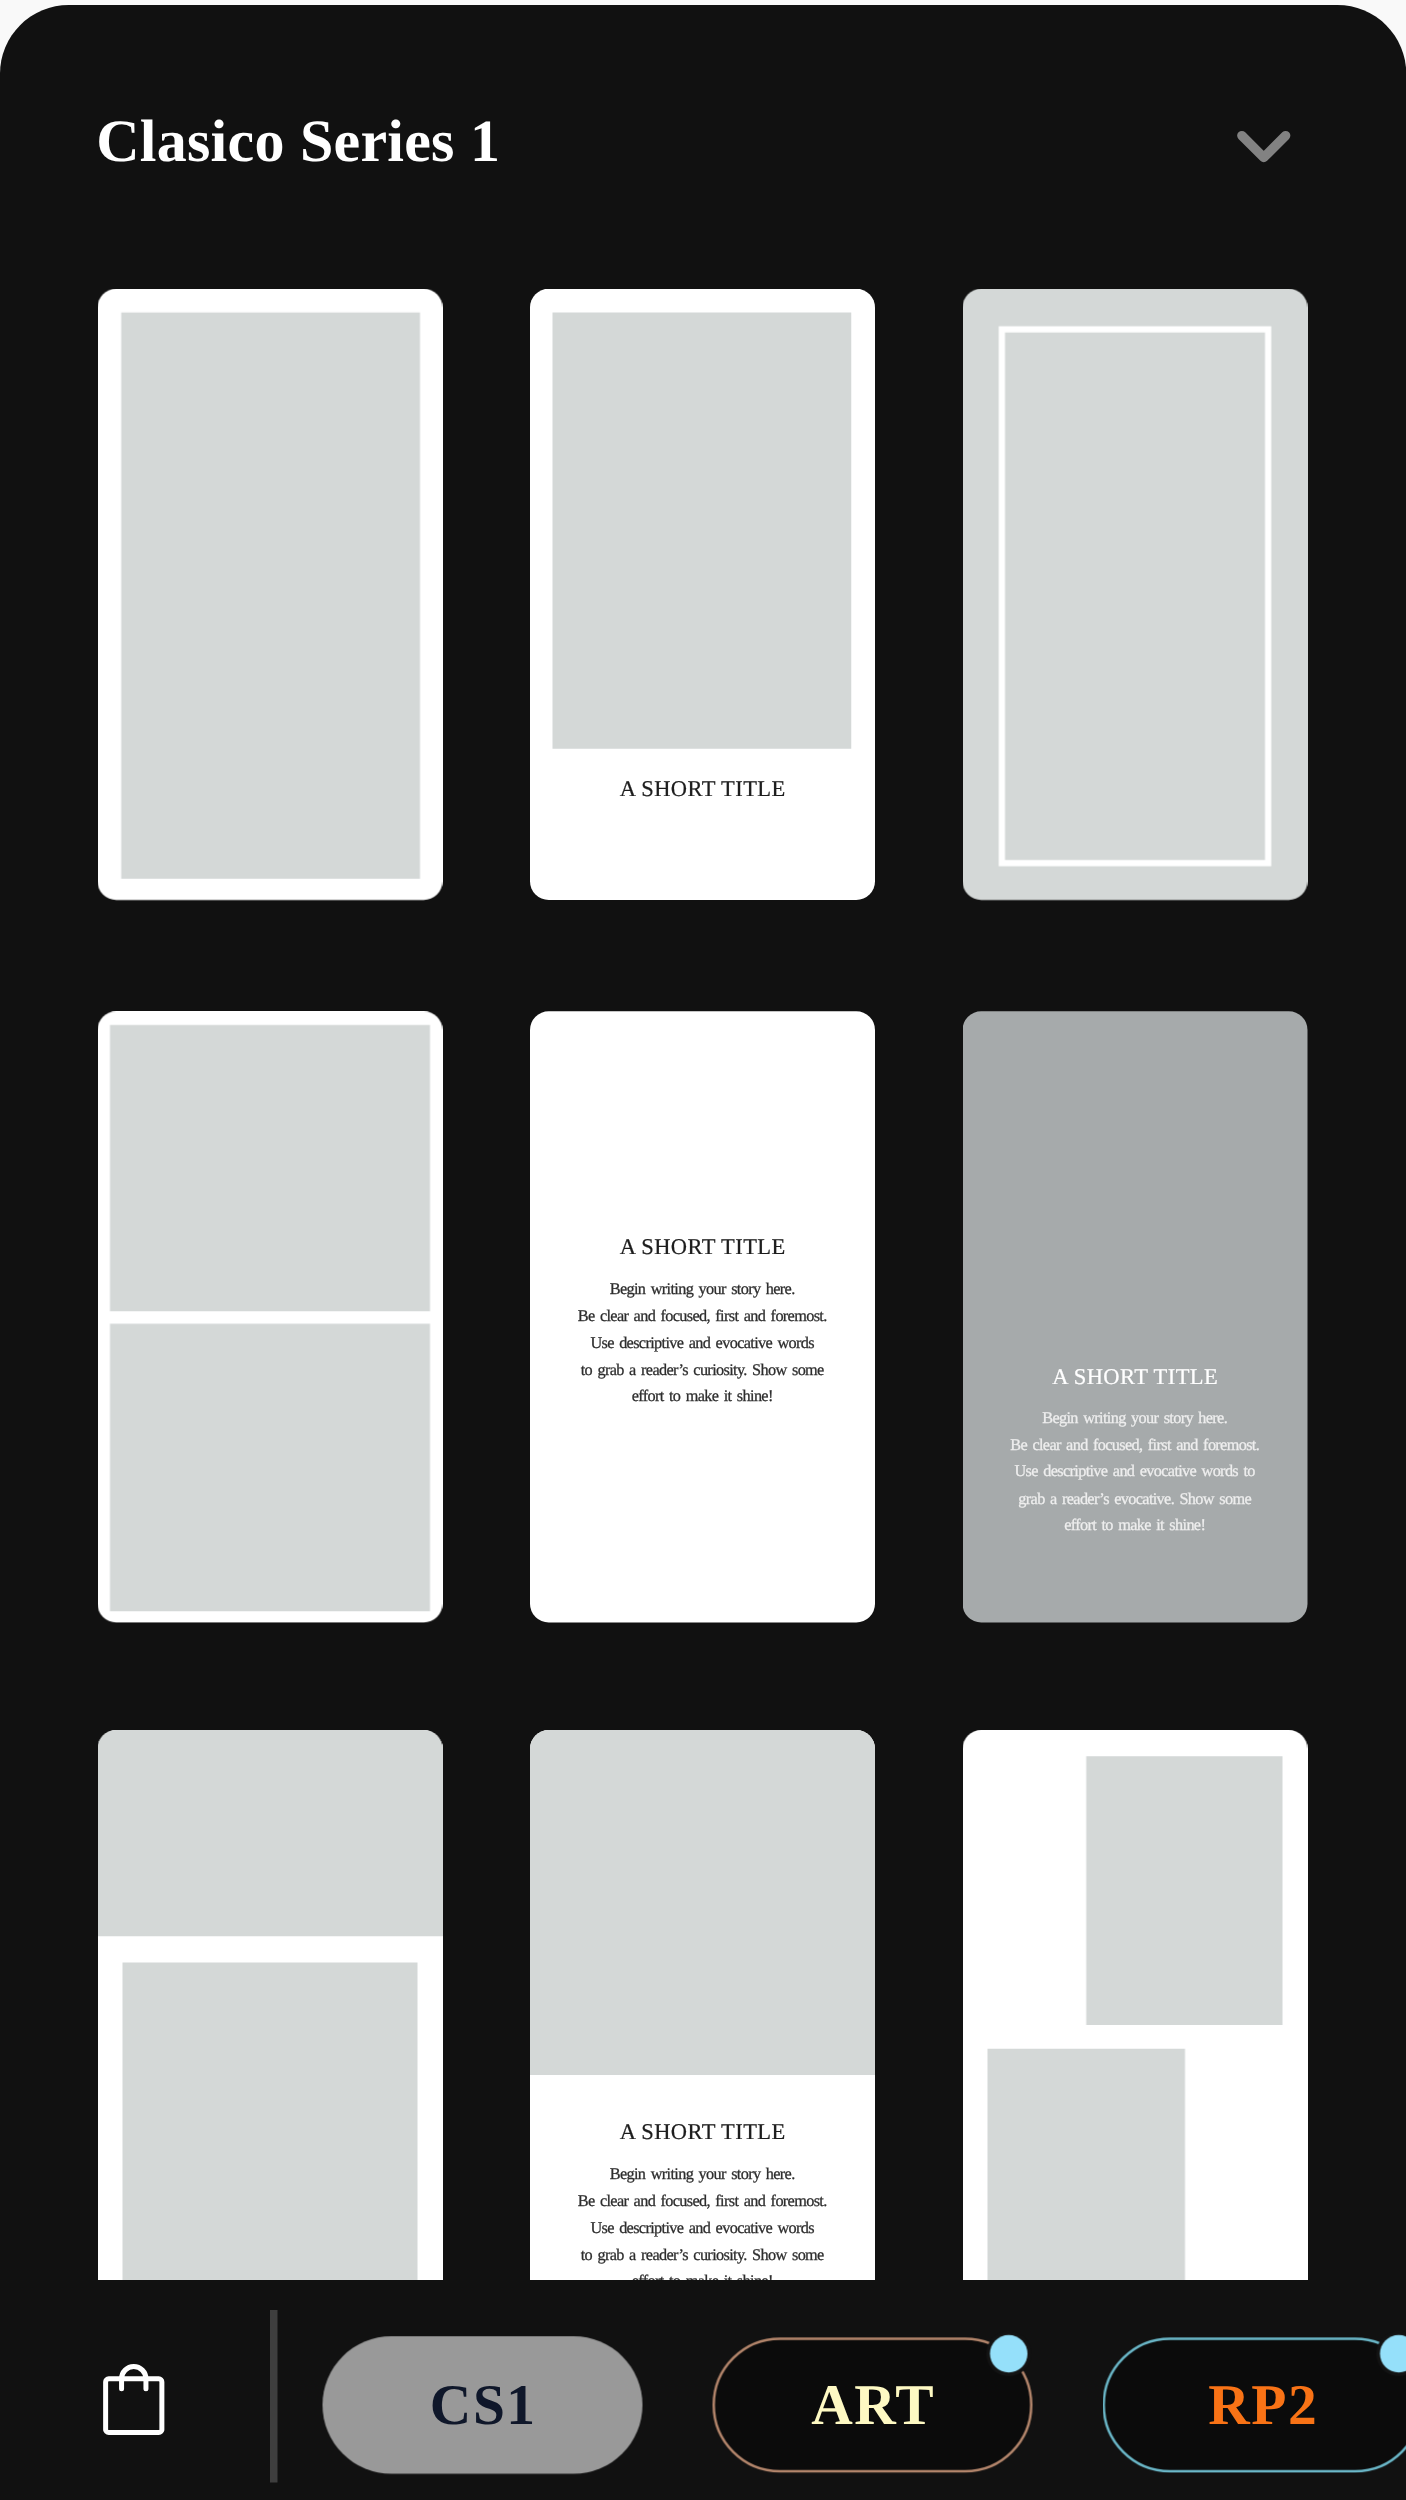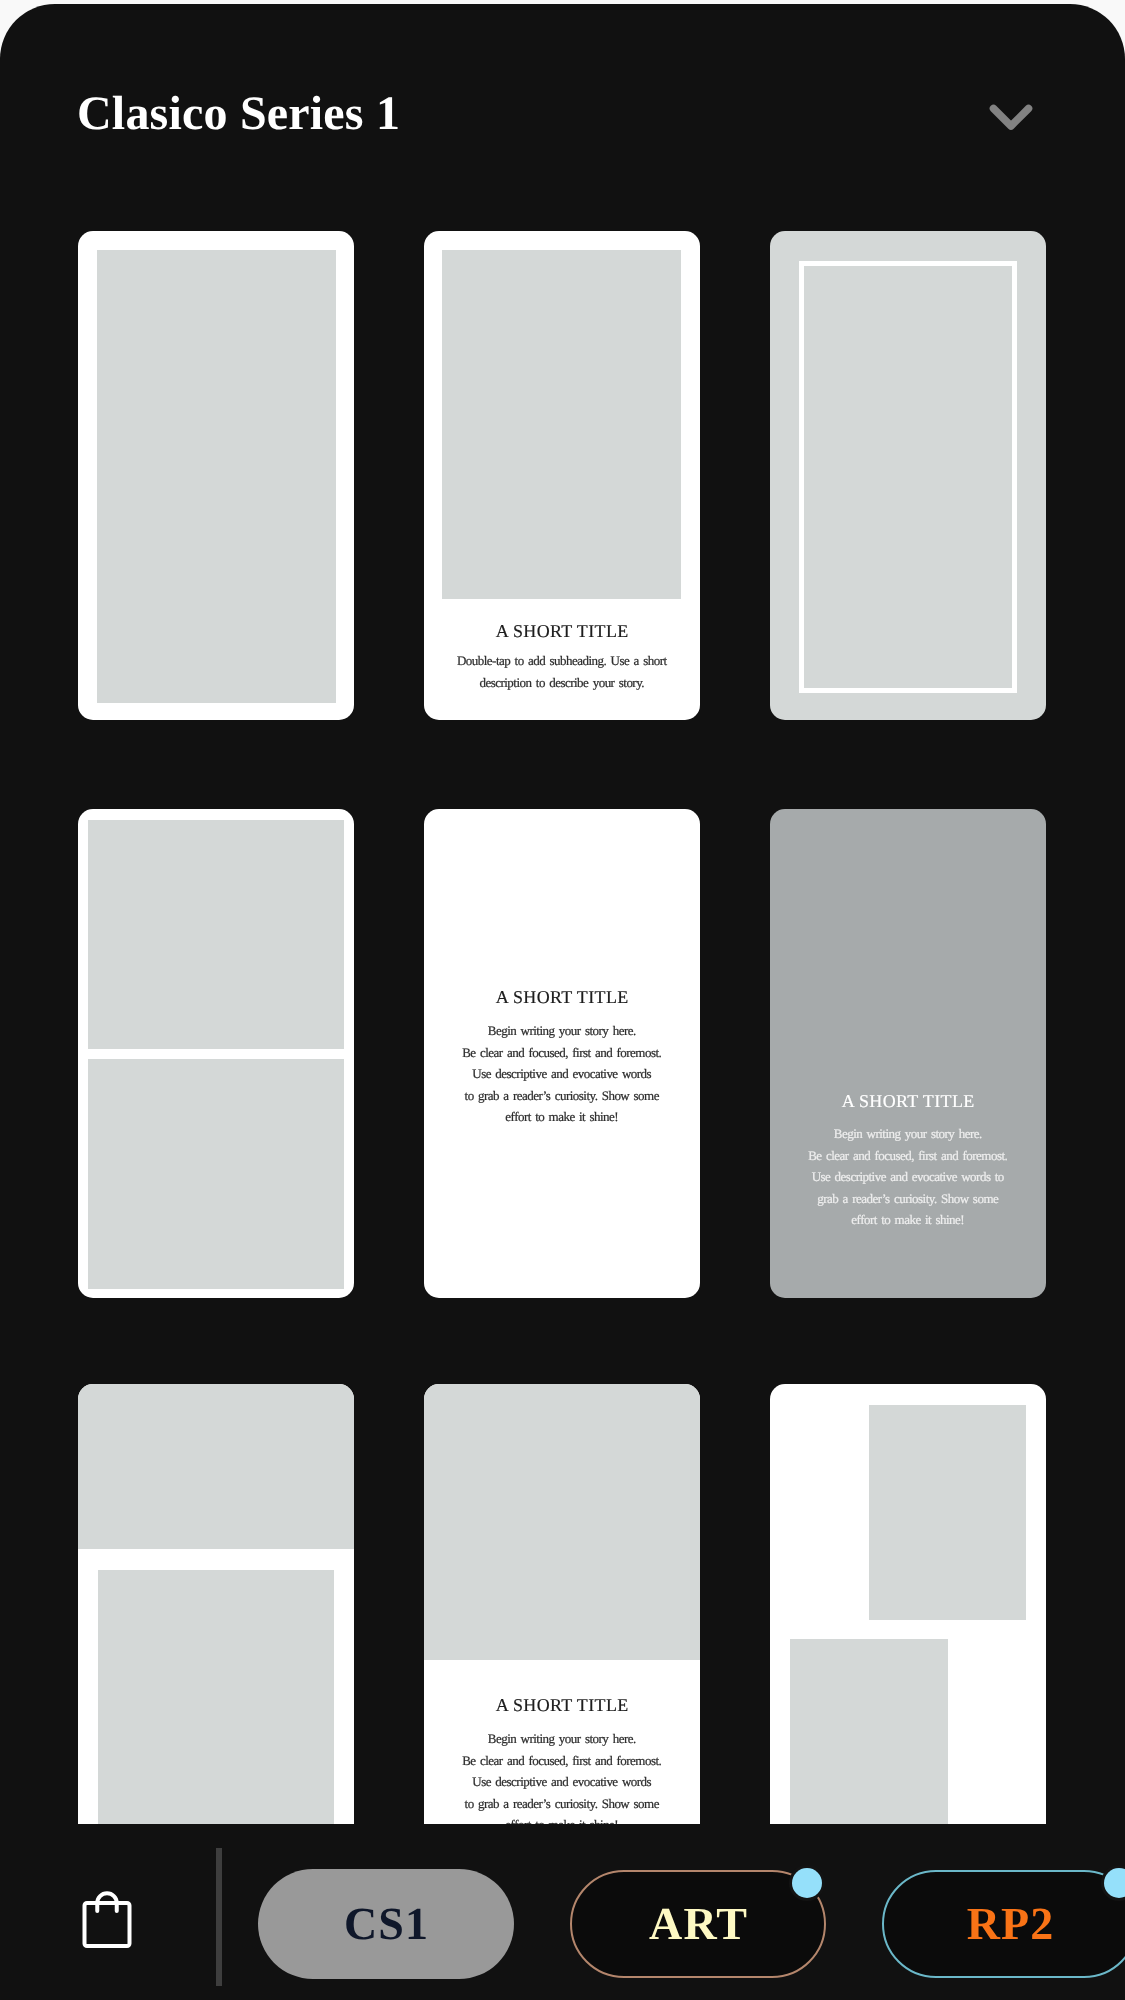--- a/index.html
+++ b/index.html
@@ -68,24 +68,20 @@
 
   <div id="grid">
 
     <div class="card" style="left:78px;top:231px;width:276px;height:489px">
       <div class="ph" style="left:19px;top:19px;width:239px;height:453px"></div>
     </div>
 
     <div class="card" style="left:424px;top:231px;width:276px;height:489px">
       <div class="ph" style="left:18px;top:19px;width:239px;height:349px"></div>
       <div class="ttl" style="top:388px">A SHORT TITLE</div>
-      <div class="bodytxt" style="top:419px">
-        <div>Double-tap to add subheading. Use a short</div>
-        <div>description to describe your story.</div>
-      </div>
     </div>
 
     <div class="card" style="left:770px;top:231px;width:276px;height:489px;background:#d4d8d7">
       <div style="position:absolute;left:29px;top:30px;width:218px;height:432px;
                   border:5px solid #ffffff;box-sizing:border-box"></div>
     </div>
 
     <div class="card" style="left:78px;top:809px;width:276px;height:489px">
       <div class="ph" style="left:10px;top:11px;width:256px;height:229px"></div>
       <div class="ph" style="left:10px;top:250px;width:256px;height:230px"></div>
@@ -101,21 +97,21 @@
         <div>effort to make it shine!</div>
       </div>
     </div>
 
     <div class="card light" style="left:770px;top:809px;width:276px;height:489px;background:#a6aaab">
       <div class="ttl" style="top:280px">A SHORT TITLE</div>
       <div class="bodytxt" style="top:314px">
         <div>Begin writing your story here.</div>
         <div>Be clear and focused, first and foremost.</div>
         <div>Use descriptive and evocative words to</div>
-        <div>grab a reader’s curiosity. Show some</div>
+        <div>grab a reader’s evocative. Show some</div>
         <div>effort to make it shine!</div>
       </div>
     </div>
 
     <div class="card" style="left:78px;top:1384px;width:276px;height:489px">
       <div class="ph" style="left:0px;top:0px;width:276px;height:165px"></div>
       <div class="ph" style="left:20px;top:186px;width:236px;height:303px"></div>
     </div>
 
     <div class="card" style="left:424px;top:1384px;width:276px;height:489px">

